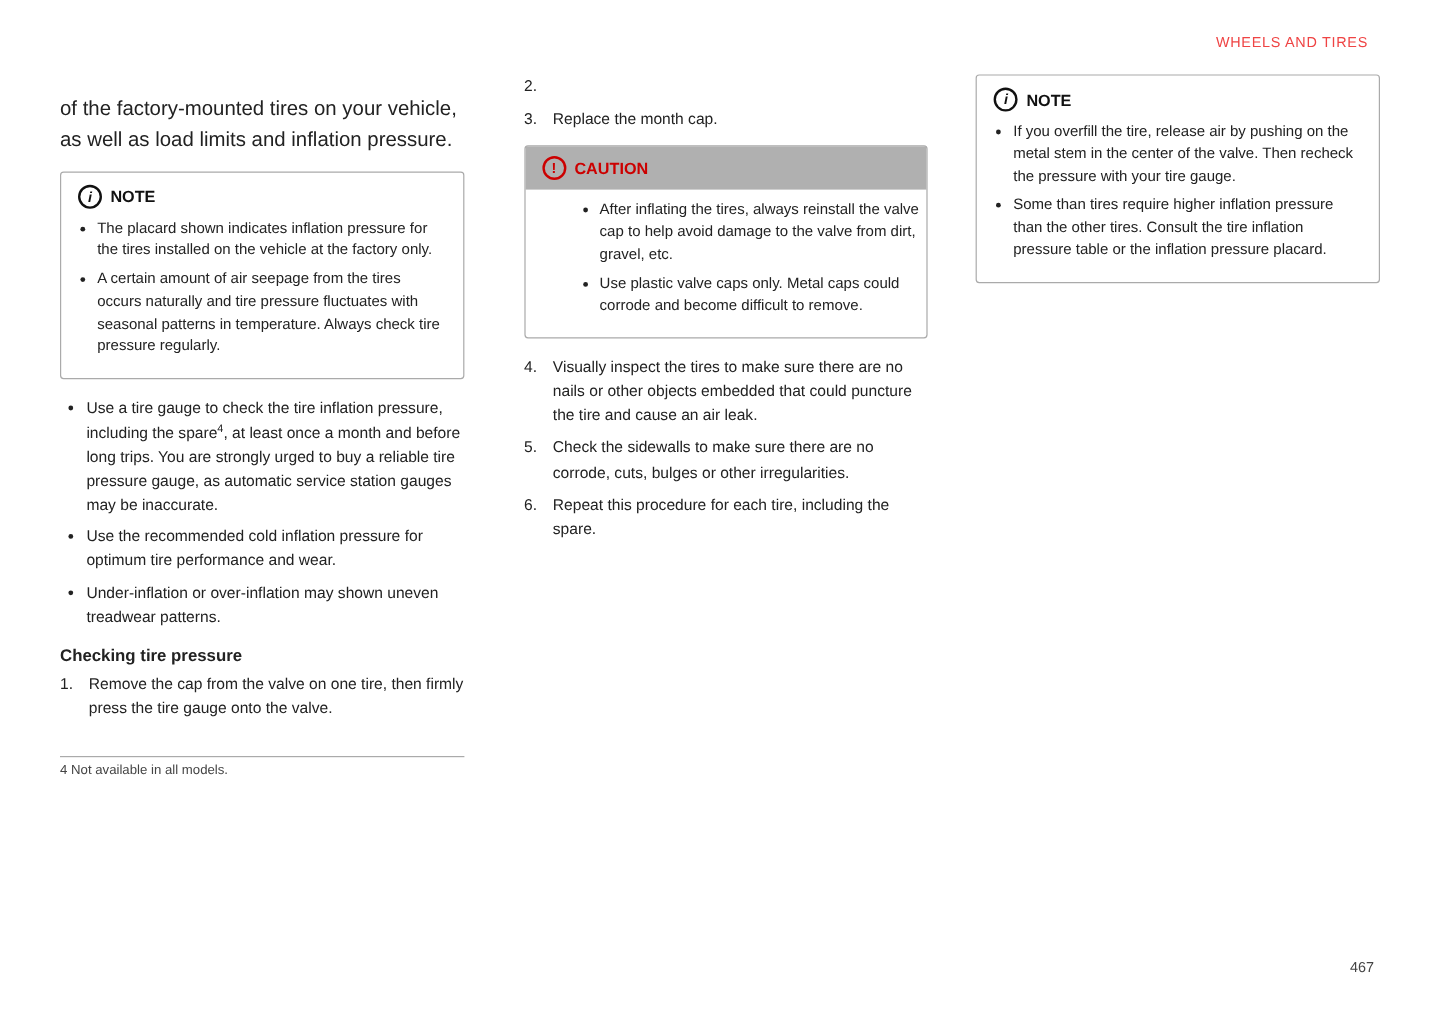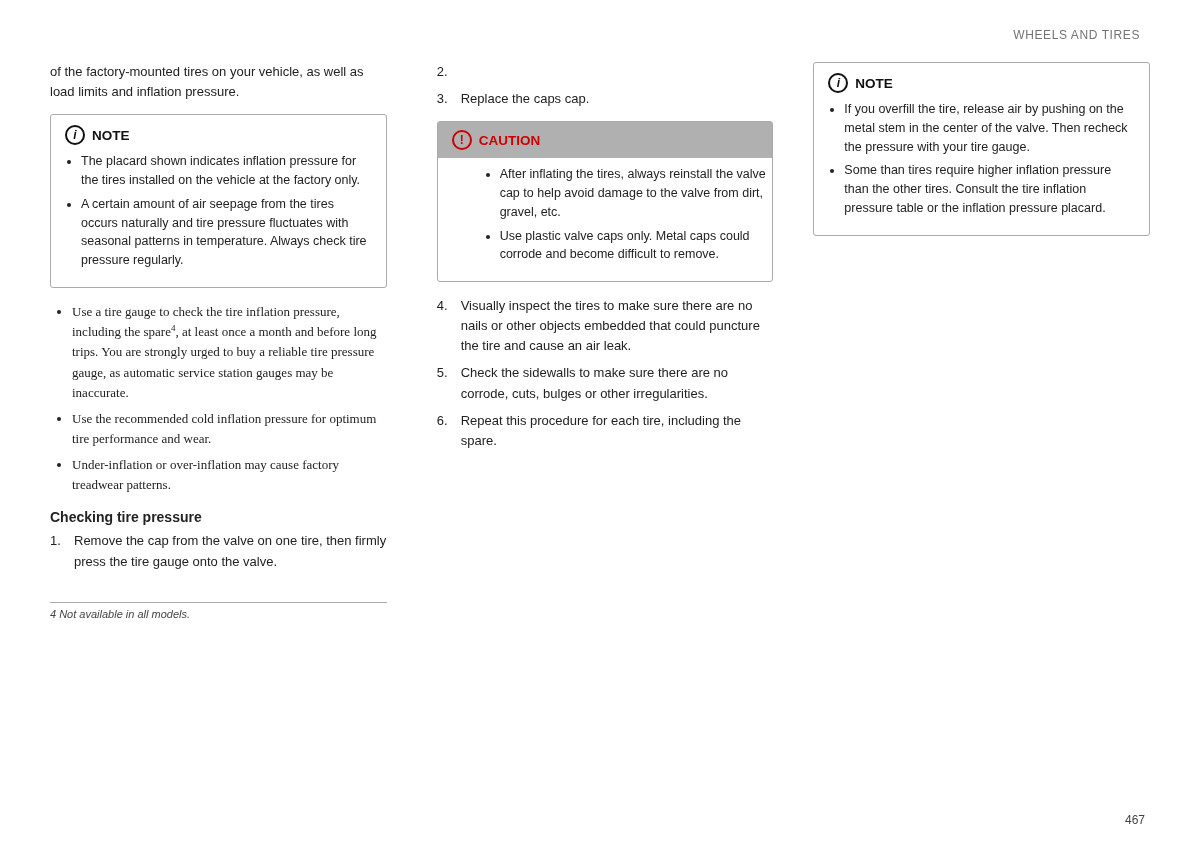--- a/index.html
+++ b/index.html
@@ -14,42 +14,42 @@
       min-height: 845px;
       background: #fff;
       margin: 0 auto;
       padding: 0;
       position: relative;
     }
     .header {
       text-align: right;
       padding: 28px 60px 10px 60px;
       font-size: 12px;
-      color: #737373;
+      color: #ef4444;
       letter-spacing: 0.05em;
       border-bottom: none;
     }
     .content-area {
       display: flex;
       gap: 0;
       padding: 0 40px 0 40px;
     }
     .col {
       flex: 1;
       padding: 0 20px;
     }
     .col-left { padding-left: 10px; padding-right: 30px; }
     .col-mid { padding-left: 20px; padding-right: 20px; }
     .col-right { padding-left: 20px; padding-right: 10px; }
 
     .intro-text {
-      font-size: 13px;
+      font-size: 17px;
       line-height: 1.55;
       margin-bottom: 12px;
-      margin-top: 10px;
+      margin-top: 26px;
     }
 
     
     .note-box {
       border: 1.5px solid #aaa;
       border-radius: 3px;
       padding: 10px 14px 12px 14px;
       margin-bottom: 14px;
       background: #fff;
     }
@@ -132,21 +132,20 @@
     
     .bullet-list {
       list-style: disc;
       padding-left: 22px;
       margin-bottom: 12px;
     }
     .bullet-list li {
       font-size: 13px;
       line-height: 1.55;
       margin-bottom: 6px;
-      font-family: Liberation Serif, serif;
     }
     .bullet-list li sup {
       font-size: 9px;
     }
 
     
     .numbered-list {
       padding-left: 0;
       list-style: none;
       margin-bottom: 12px;
@@ -169,31 +168,30 @@
       font-weight: bold;
       font-size: 14px;
       margin: 14px 0 6px 0;
     }
 
     
     .footnote-area {
       border-top: 1px solid #aaa;
       margin-top: 30px;
       padding-top: 5px;
-      font-style: italic;
     }
     .footnote-area p {
       font-size: 11px;
       color: #444;
     }
 
     
     .page-number {
       position: absolute;
-      bottom: 18px;
+      bottom: 32px;
       right: 55px;
       font-size: 12px;
       color: #444;
     }
   </style>
 </head>
 <body>
 
 <div class="page">
 
@@ -215,21 +213,21 @@
           <li>The placard shown indicates inflation pressure for the tires installed on the vehicle at the factory only.</li>
           <li>A certain amount of air seepage from the tires occurs naturally and tire pressure fluctuates with seasonal patterns in temperature. Always check tire pressure regularly.</li>
         </ul>
       </div>
 
       <ul class="bullet-list">
         <li>
           <span>Use a tire gauge to check the tire inflation pressure, including the spare<sup>4</sup>, at least once a month and before long trips. You are strongly urged to buy a reliable tire pressure gauge, as automatic service station gauges may be inaccurate.</span>
         </li>
         <li>Use the recommended cold inflation pressure for optimum tire performance and wear.</li>
-        <li>Under-inflation or over-inflation may cause factory treadwear patterns.</li>
+        <li>Under-inflation or over-inflation may shown uneven treadwear patterns.</li>
       </ul>
 
       <p class="section-heading">Checking tire pressure</p>
 
       <ol class="numbered-list">
         <li>
           <span class="num">1.</span>
           <span>Remove the cap from the valve on one tire, then firmly press the tire gauge onto the valve.</span>
         </li>
       </ol>
@@ -240,21 +238,21 @@
     </div>
 
     <div class="col col-mid">
 
       <ol class="numbered-list" style="margin-top:10px;">
         <li>
           <span class="num">2.</span>
         </li>
         <li>
           <span class="num">3.</span>
-          <span>Replace the caps cap.</span>
+          <span>Replace the month cap.</span>
         </li>
       </ol>
 
       <div class="caution-box">
         <div class="caution-header">
           <span class="caution-icon">!</span>
           <span>CAUTION</span>
         </div>
         <ul>
           <li>After inflating the tires, always reinstall the valve cap to help avoid damage to the valve from dirt, gravel, etc.</li>

